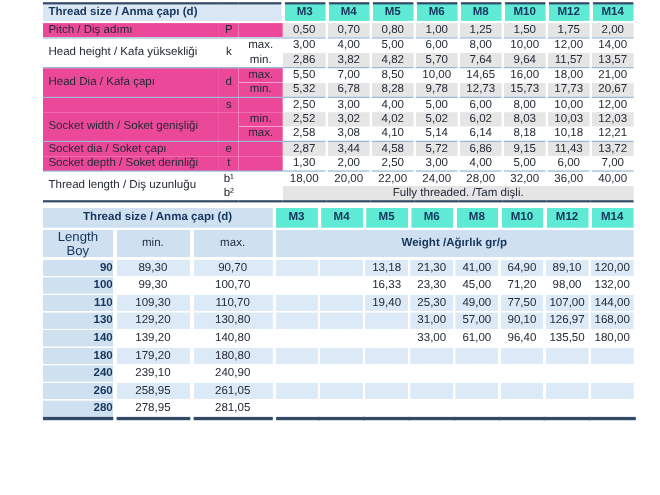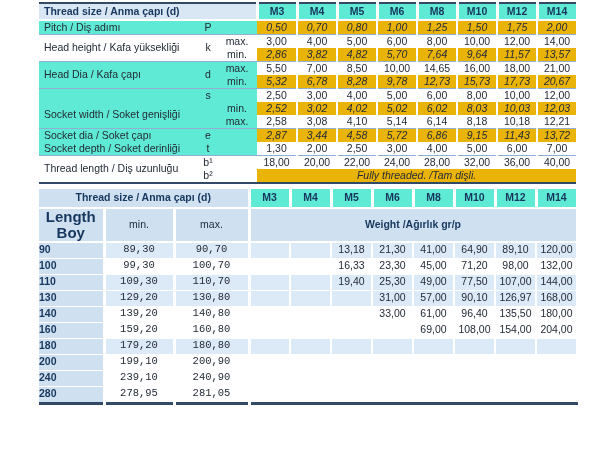--- a/index.html
+++ b/index.html
@@ -12,40 +12,40 @@
   #t1{width:538px;border-top:2px solid #334a66;border-bottom:2px solid #334a66;}
   #t1 td{height:13px;font-size:10.5px;line-height:1.1;}
   #t1 tr.hdr td{height:15px;}
   .title-cell{background:#d9e7f4;color:#17365d;font-weight:bold;padding-left:5px;
               border-right:3px solid #fff;border-bottom:2px solid #fff;text-align:left;}
   .mh{background:#5eead4;color:#17365d;font-weight:bold;text-align:center;
       border-right:3px solid #fff;border-bottom:2px solid #fff;}
   .lbl{text-align:left;padding-left:5px;}
   .sym{text-align:center;}
   .tag{text-align:center;font-size:10px;}
-  .lb{background:#5eead4;}
+  .lb{background:#ec4899;}
   .lw{background:#fff;}
   .val{text-align:center;border-right:2px solid #fff;}
-  .vb{background:#eab308;font-style:italic;}
+  .vb{background:#e5e5e5;}
   .span{text-align:center;}
   tr.sep td{border-top:1px solid #8fb0d2;}
 
   
   #t2{width:538px;margin-top:5px;border-bottom:3px solid #334a66;}
   #t2 td{height:15px;font-size:10.5px;line-height:1.1;}
   #t2 tr.hdr1 td{height:18px;}
   #t2 tr.hdr2 td{height:22px;}
   .bh{background:#cfe0f1;color:#17365d;font-weight:bold;text-align:center;
       border-right:3px solid #fff;border-bottom:2px solid #fff;}
   .bh2{background:#cfe0f1;color:#1c2b3e;text-align:center;
        border-right:3px solid #fff;border-bottom:2px solid #fff;}
-  .len2 div{font-size:15px;line-height:1.05;color:#17365d;font-weight:bold;}
-  .len{background:#cfe0f1;color:#17365d;font-weight:bold;text-align:left;
+  .len2 div{font-size:12px;line-height:1.05;color:#17365d;}
+  .len{background:#cfe0f1;color:#17365d;font-weight:bold;text-align:right;
        border-right:3px solid #fff;border-bottom:1px solid #fff;}
-  .mn{text-align:center;border-right:3px solid #fff;border-bottom:1px solid #fff;font-family:Liberation Mono, monospace;}
+  .mn{text-align:center;border-right:3px solid #fff;border-bottom:1px solid #fff;}
   .wv{text-align:center;border-right:2px solid #fff;border-bottom:1px solid #fff;}
   .rb{background:#dce9f6;}
 </style>
 </head>
 <body>
 
 <div class="wrap">
   <table id="t1">
     <colgroup>
       <col style="width:160px">
@@ -311,72 +311,59 @@
           <td class="wv"></td>
           <td class="wv"></td>
           <td class="wv"></td>
           <td class="wv">33,00</td>
           <td class="wv">61,00</td>
           <td class="wv">96,40</td>
           <td class="wv">135,50</td>
           <td class="wv">180,00</td>
         </tr>
         <tr>
-          <td class="len">160</td>
-          <td class="mn">159,20</td>
-          <td class="mn">160,80</td>
-          <td class="wv"></td>
-          <td class="wv"></td>
-          <td class="wv"></td>
-          <td class="wv"></td>
-          <td class="wv">69,00</td>
-          <td class="wv">108,00</td>
-          <td class="wv">154,00</td>
-          <td class="wv">204,00</td>
-        </tr>
-        <tr>
           <td class="len">180</td>
           <td class="mn rb">179,20</td>
           <td class="mn rb">180,80</td>
           <td class="wv rb"></td>
           <td class="wv rb"></td>
           <td class="wv rb"></td>
           <td class="wv rb"></td>
           <td class="wv rb"></td>
           <td class="wv rb"></td>
           <td class="wv rb"></td>
           <td class="wv rb"></td>
         </tr>
         <tr>
-          <td class="len">200</td>
-          <td class="mn">199,10</td>
-          <td class="mn">200,90</td>
-          <td class="wv"></td>
-          <td class="wv"></td>
-          <td class="wv"></td>
-          <td class="wv"></td>
-          <td class="wv"></td>
-          <td class="wv"></td>
-          <td class="wv"></td>
-          <td class="wv"></td>
-        </tr>
-        <tr>
           <td class="len">240</td>
           <td class="mn">239,10</td>
           <td class="mn">240,90</td>
           <td class="wv"></td>
           <td class="wv"></td>
           <td class="wv"></td>
           <td class="wv"></td>
           <td class="wv"></td>
           <td class="wv"></td>
           <td class="wv"></td>
           <td class="wv"></td>
         </tr>
         <tr>
+          <td class="len">260</td>
+          <td class="mn rb">258,95</td>
+          <td class="mn rb">261,05</td>
+          <td class="wv rb"></td>
+          <td class="wv rb"></td>
+          <td class="wv rb"></td>
+          <td class="wv rb"></td>
+          <td class="wv rb"></td>
+          <td class="wv rb"></td>
+          <td class="wv rb"></td>
+          <td class="wv rb"></td>
+        </tr>
+        <tr>
           <td class="len">280</td>
           <td class="mn">278,95</td>
           <td class="mn">281,05</td>
           <td class="wv"></td>
           <td class="wv"></td>
           <td class="wv"></td>
           <td class="wv"></td>
           <td class="wv"></td>
           <td class="wv"></td>
           <td class="wv"></td>

